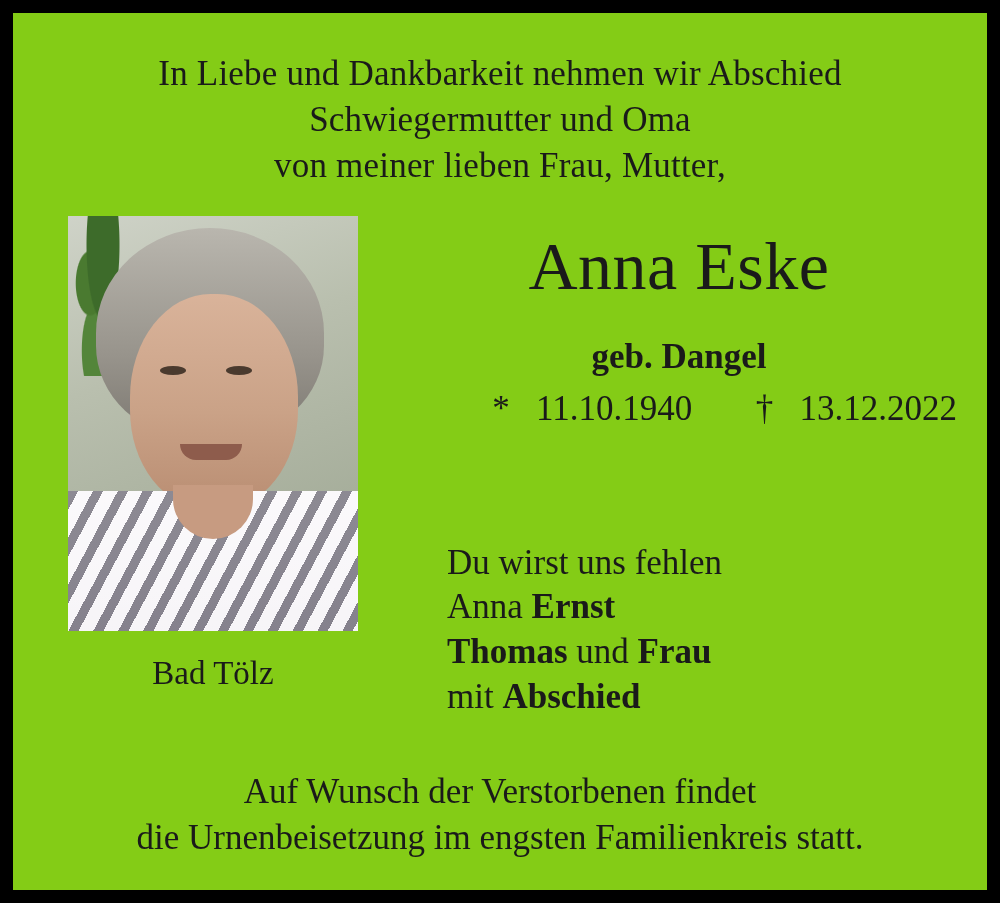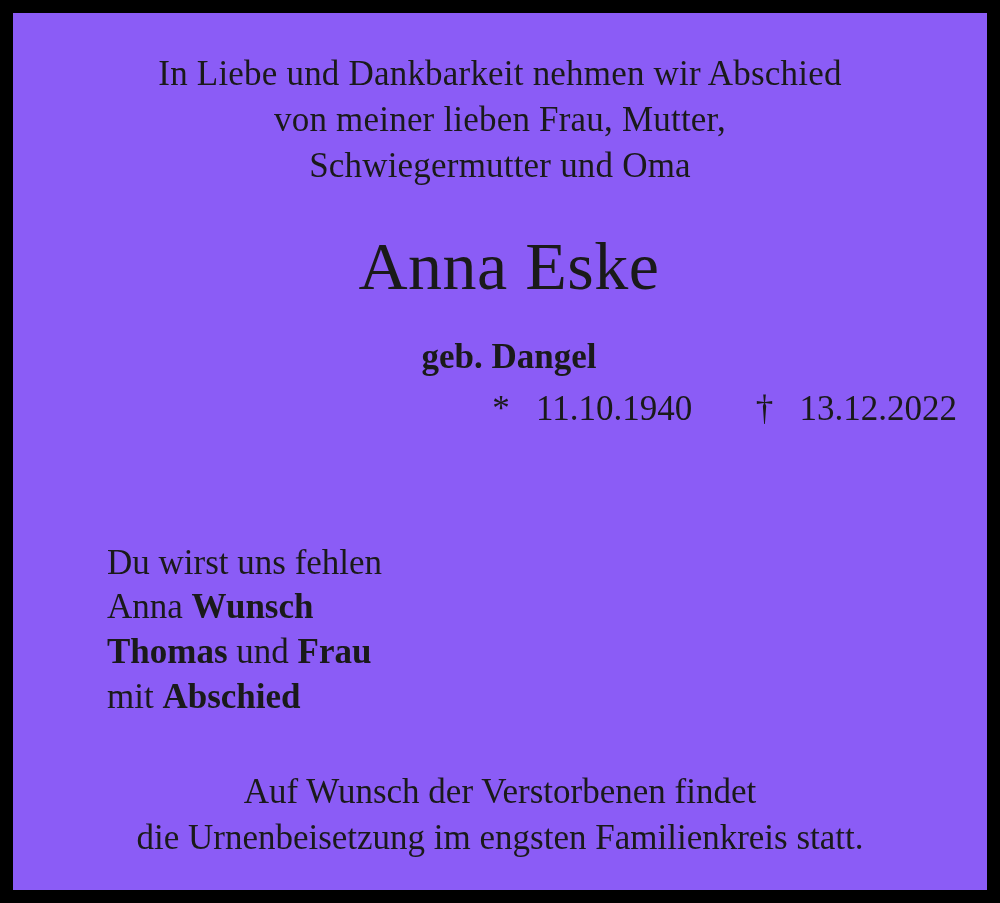--- a/index.html
+++ b/index.html
@@ -11,21 +11,21 @@
     width: 1000px;
     height: 903px;
     font-family: "Liberation Serif", serif;
     color: #1a1a1a;
   }
   .obituary {
     box-sizing: border-box;
     width: 1000px;
     height: 903px;
     border: 13px solid #000000;
-    background: #8b5cf6;
+    background: #84cc16;
     padding: 38px 30px 20px 30px;
     display: flex;
     flex-direction: column;
     align-items: center;
   }
   .intro {
     text-align: center;
     font-size: 35px;
     line-height: 1.32;
     letter-spacing: 0.2px;
@@ -168,44 +168,57 @@
   }
   .footer div { white-space: nowrap; }
 </style>
 </head>
 <body>
 
 <div class="obituary">
 
   <div class="intro">
     <div>In Liebe und Dankbarkeit nehmen wir Abschied</div>
+    <div>Schwiegermutter und Oma</div>
     <div>von meiner lieben Frau, Mutter,</div>
-    <div>Schwiegermutter und Oma</div>
   </div>
 
   <div class="middle">
 
+    <div class="photo-col">
+      <div class="portrait">
+        <div class="bg-leaf"></div>
+        <div class="hair"></div>
+        <div class="face"></div>
+        <div class="eye-l"></div>
+        <div class="eye-r"></div>
+        <div class="mouth"></div>
+        <div class="neck"></div>
+        <div class="blouse"></div>
+      </div>
+      <div class="city">Bad Tölz</div>
+    </div>
 
     <div class="text-col">
       <div class="name">Anna Eske</div>
       <div class="maiden">geb. Dangel</div>
       <div class="dates">
         <span>*</span>
         <span>&nbsp;</span>
         <span>11.10.1940</span>
         <span class="gap"></span>
         <span>†</span>
         <span>&nbsp;</span>
         <span>13.12.2022</span>
       </div>
 
       <div class="farewell">
         <div>Du wirst uns fehlen</div>
         <div>
-          <span>Anna </span><b>Wunsch</b>
+          <span>Anna </span><b>Ernst</b>
         </div>
         <div>
           <b>Thomas</b><span> und </span><b>Frau</b>
         </div>
         <div>
           <span>mit </span><b>Abschied</b>
         </div>
       </div>
     </div>
   </div>

